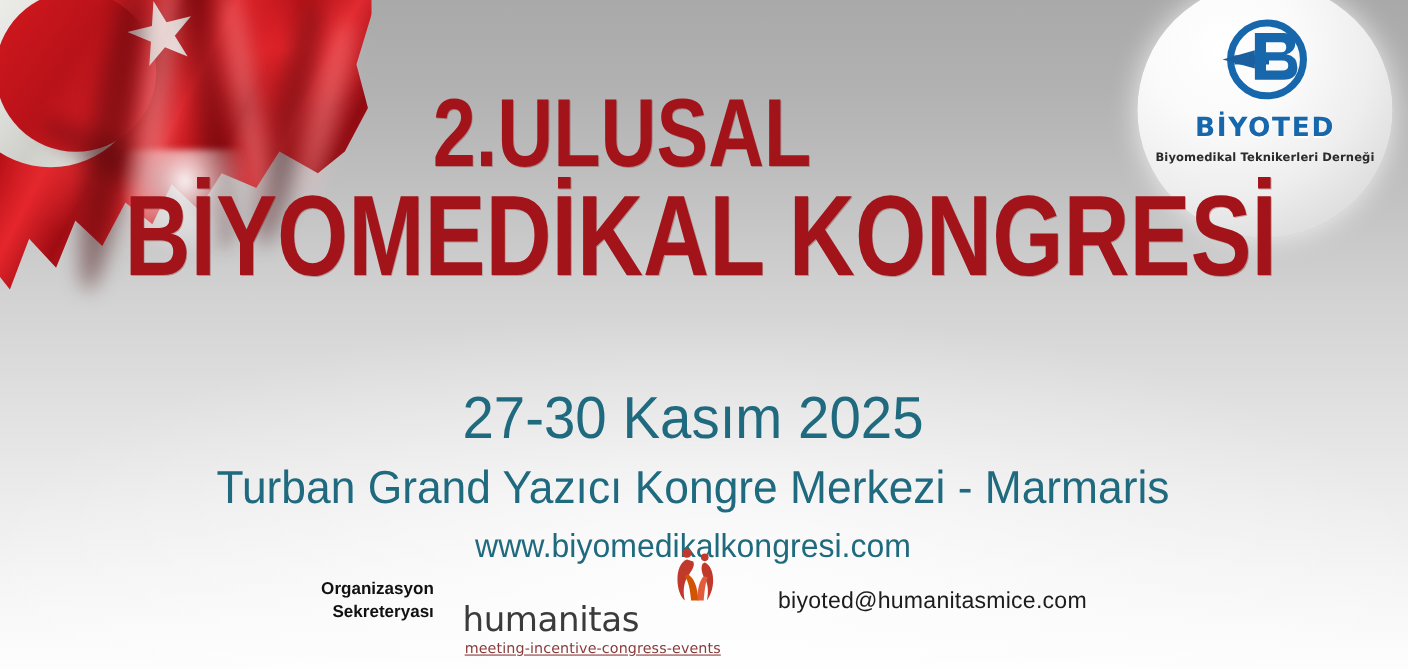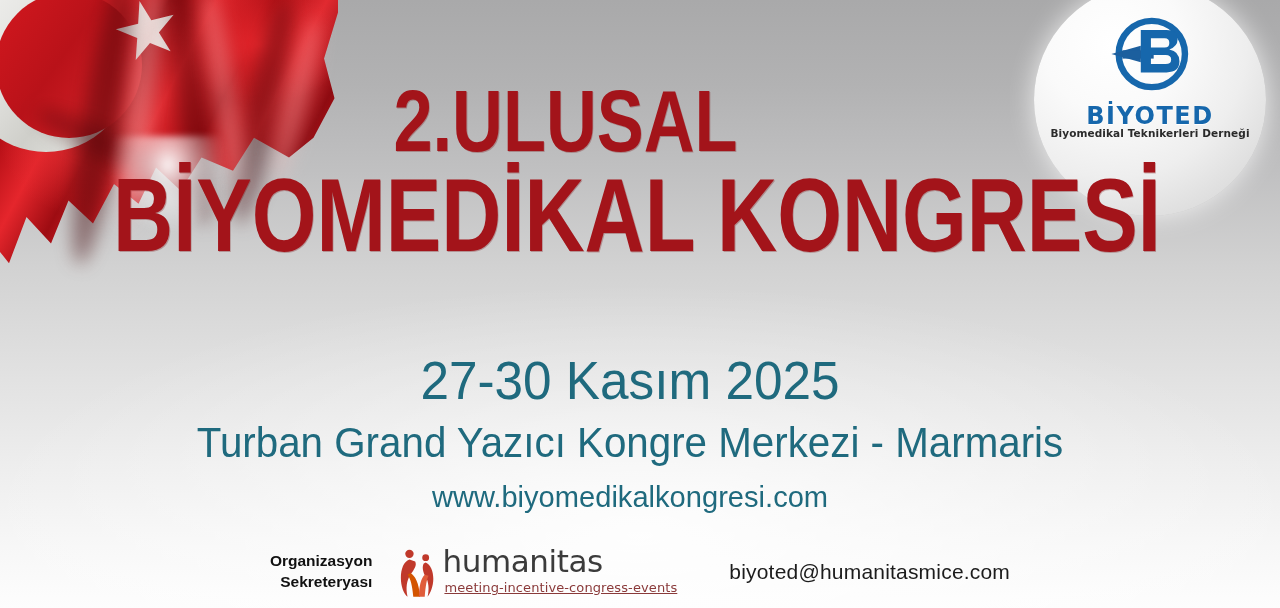--- a/index.html
+++ b/index.html
@@ -145,21 +145,21 @@
     margin-top: 4px;
     font-family: "DejaVu Sans", sans-serif;
     font-size: 24px;
     font-weight: bold;
     letter-spacing: 1.5px;
     color: #1667ac;
     line-height: 1;
     text-shadow: 0 1px 0 rgba(255,255,255,0.9);
   }
   .biyoted-sub {
-    margin-top: 0;
+    margin-top: 10px;
     font-family: "DejaVu Sans", sans-serif;
     font-size: 10.5px;
     font-weight: bold;
     letter-spacing: 0.1px;
     color: #2b2b2b;
     line-height: 1;
     white-space: nowrap;
   }
 
   
@@ -230,22 +230,23 @@
   }
   #org-sec {
     font-size: 15.5px;
     font-weight: bold;
     color: #111111;
     line-height: 1.35;
     text-align: right;
   }
   #humanitas-logo {
     display: flex;
-    align-items: flex-start;
+    align-items: flex-end;
     gap: 2px;
+    flex-direction: column;
   }
   #humanitas-mark { width: 42px; height: 52px; display: block; }
   .hum-text-wrap { display: flex; flex-direction: column; align-items: flex-start; }
   #humanitas-word {
     font-family: "DejaVu Sans", sans-serif;
     font-size: 31px;
     font-weight: normal;
     color: #3b3b3b;
     line-height: 1;
     letter-spacing: -0.4px;

